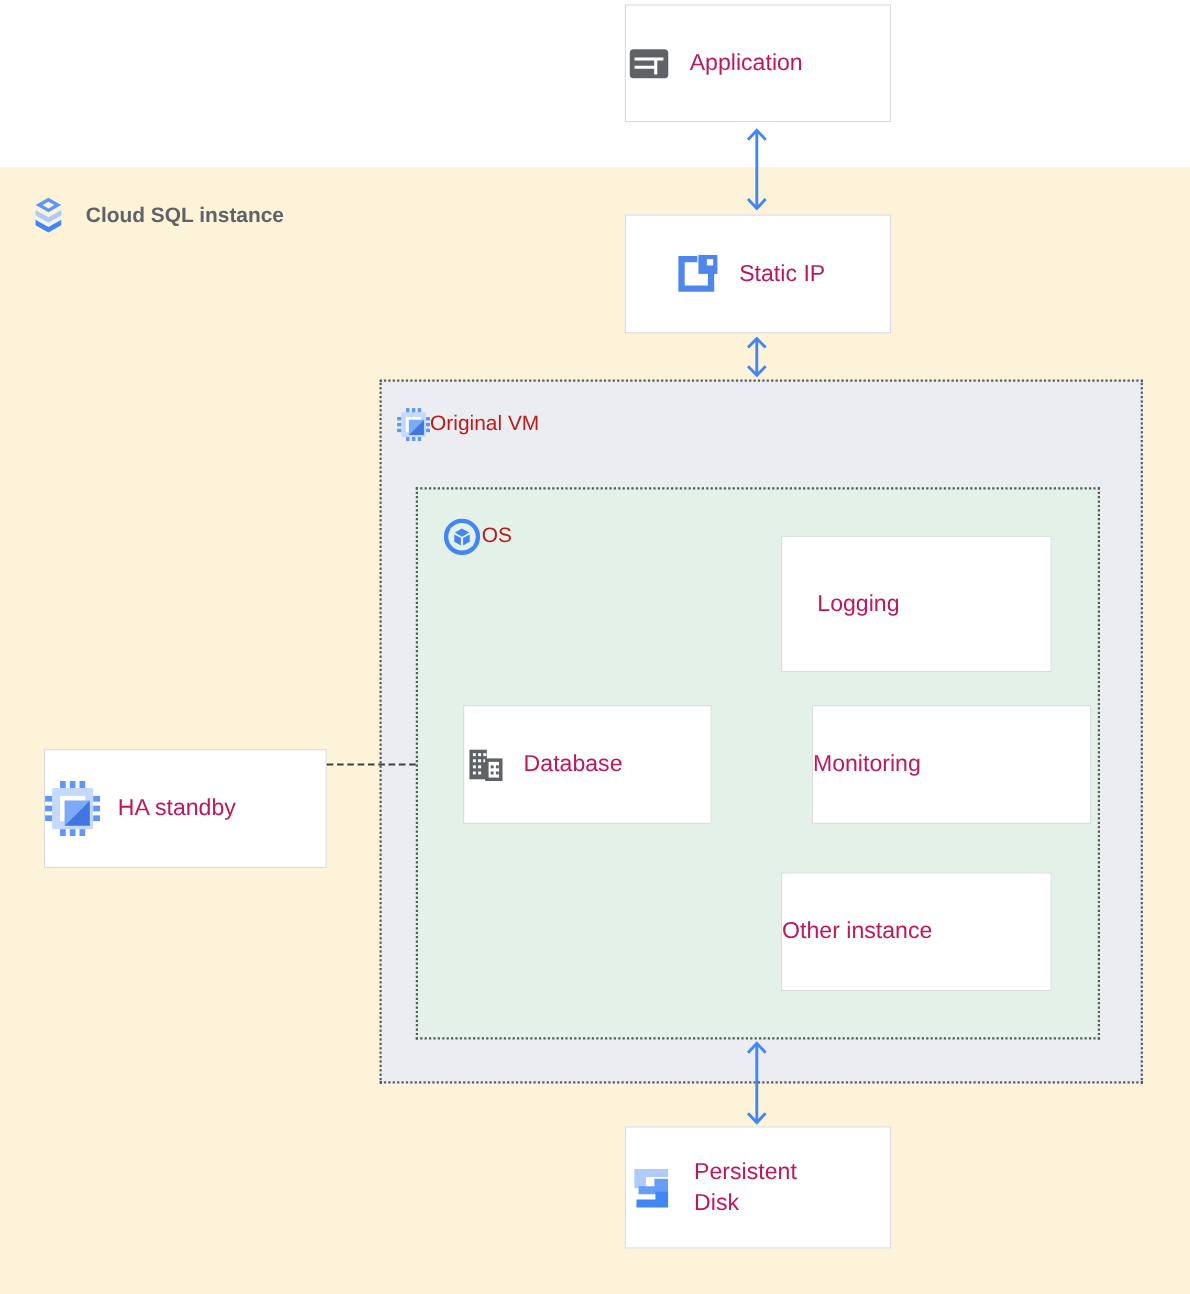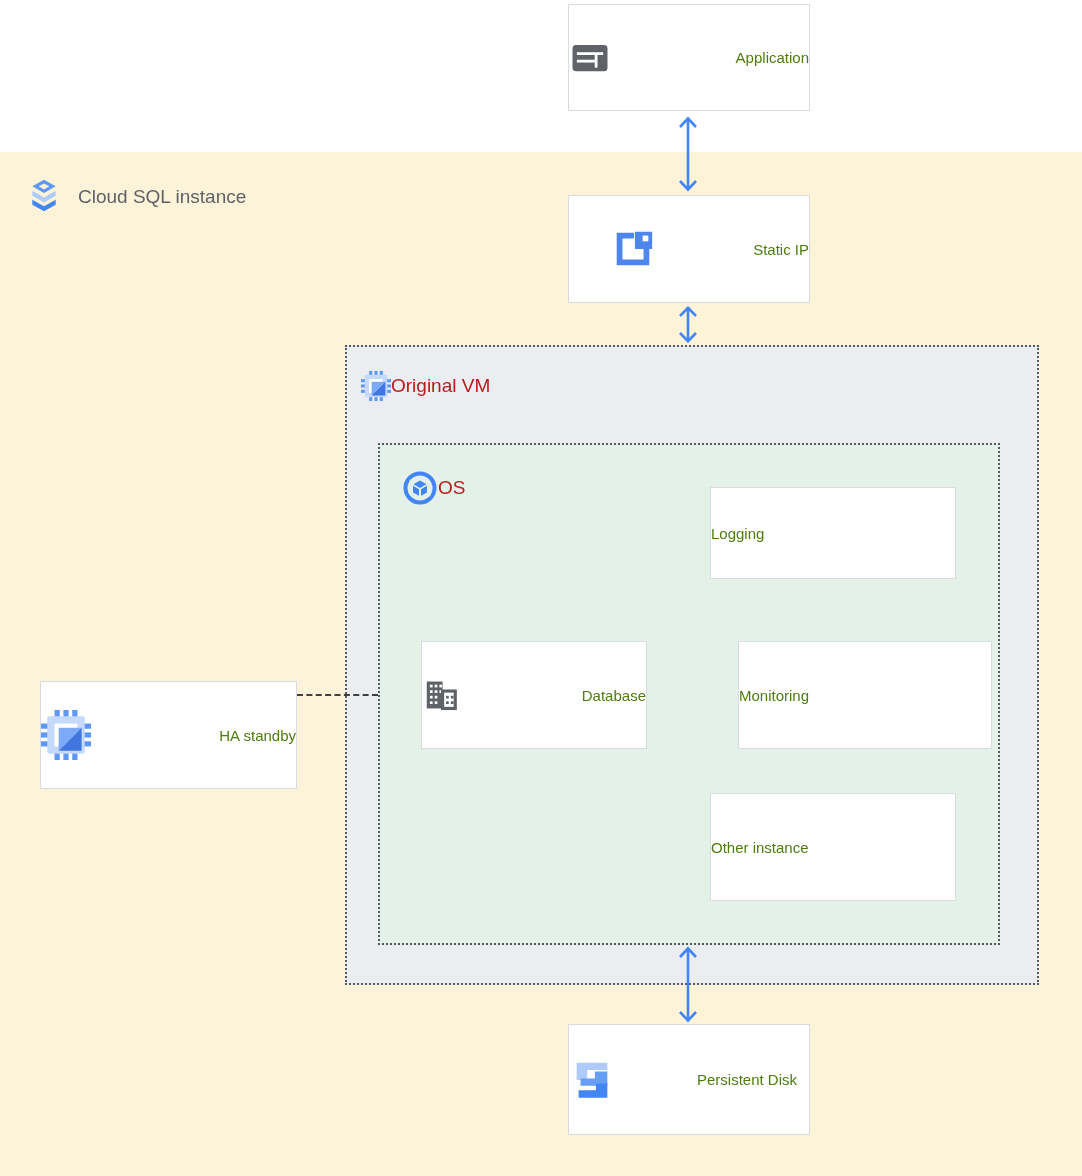--- a/index.html
+++ b/index.html
@@ -1,24 +1,24 @@
 <!DOCTYPE html>
 <html><head>
 <meta charset="utf-8">
 <style>
   html,body{margin:0;padding:0;}
   body{font-family:"Liberation Sans","DejaVu Sans",sans-serif;}
   .canvas{position:relative;width:1082px;height:1176px;background:#ffffff;overflow:hidden;}
   .yellow-zone{position:absolute;left:0;top:152px;width:1082px;height:1024px;background:#fdf3d8;}
   .node{position:absolute;background:#ffffff;border:1px solid #d9dbde;box-sizing:border-box;
-        display:flex;align-items:center;justify-content:space-between;gap:16px;color:#4d7c0f;font-size:15px;}
+        display:flex;align-items:center;justify-content:flex-start;gap:16px;color:#be185d;font-size:21px;}
   .container-box{position:absolute;box-sizing:border-box;border:2px dotted #55585c;}
   .vm-box{background:#ecedf0;}
   .os-box{background:#e3f1e9;}
-  .zone-label{position:absolute;display:flex;align-items:center;gap:14px;color:#5f6368;font-size:19px;}
+  .zone-label{position:absolute;display:flex;align-items:center;gap:14px;color:#5f6368;font-size:19px;font-weight:bold;}
   .container-label{position:absolute;display:flex;align-items:center;color:#b91c1c;font-size:19px;}
   .arrow{position:absolute;width:24px;}
   .dashed-line{position:absolute;border-top:2px dashed #3c4043;}
   .pd-text{width:112px;line-height:1.33;text-align:left;}
   svg{display:block;}
 </style>
 </head>
 <body>
 
 <div class="canvas">
@@ -95,21 +95,21 @@
     <span>
       <svg width="46" height="46" viewBox="0 0 24 24">
         <path d="M12.5 5 H5 V19 H19 V11.5" fill="none" stroke="#4e86ec" stroke-width="3"></path>
         <rect x="13" y="3" width="9" height="9" fill="#4e86ec"></rect>
         <rect x="17" y="5" width="3" height="3" fill="#ffffff"></rect>
       </svg>
     </span>
     <span>Static IP</span>
   </div>
 
-  <div class="node" style="left:710px;top:487px;width:246px;height:92px;">
+  <div class="node" style="left:710px;top:487px;width:246px;height:124px;padding-left:32px;">
     <span>Logging</span>
   </div>
 
   <div class="node" style="left:421px;top:641px;width:226px;height:108px;">
     <span>
       <svg width="38" height="38" viewBox="0 0 24 24">
         <rect x="3" y="3.5" width="10" height="17" fill="#5f6368"></rect>
         <g fill="#ffffff">
           <rect x="5" y="5.5" width="1.7" height="1.7"></rect>
             <rect x="8" y="5.5" width="1.7" height="1.7"></rect>

